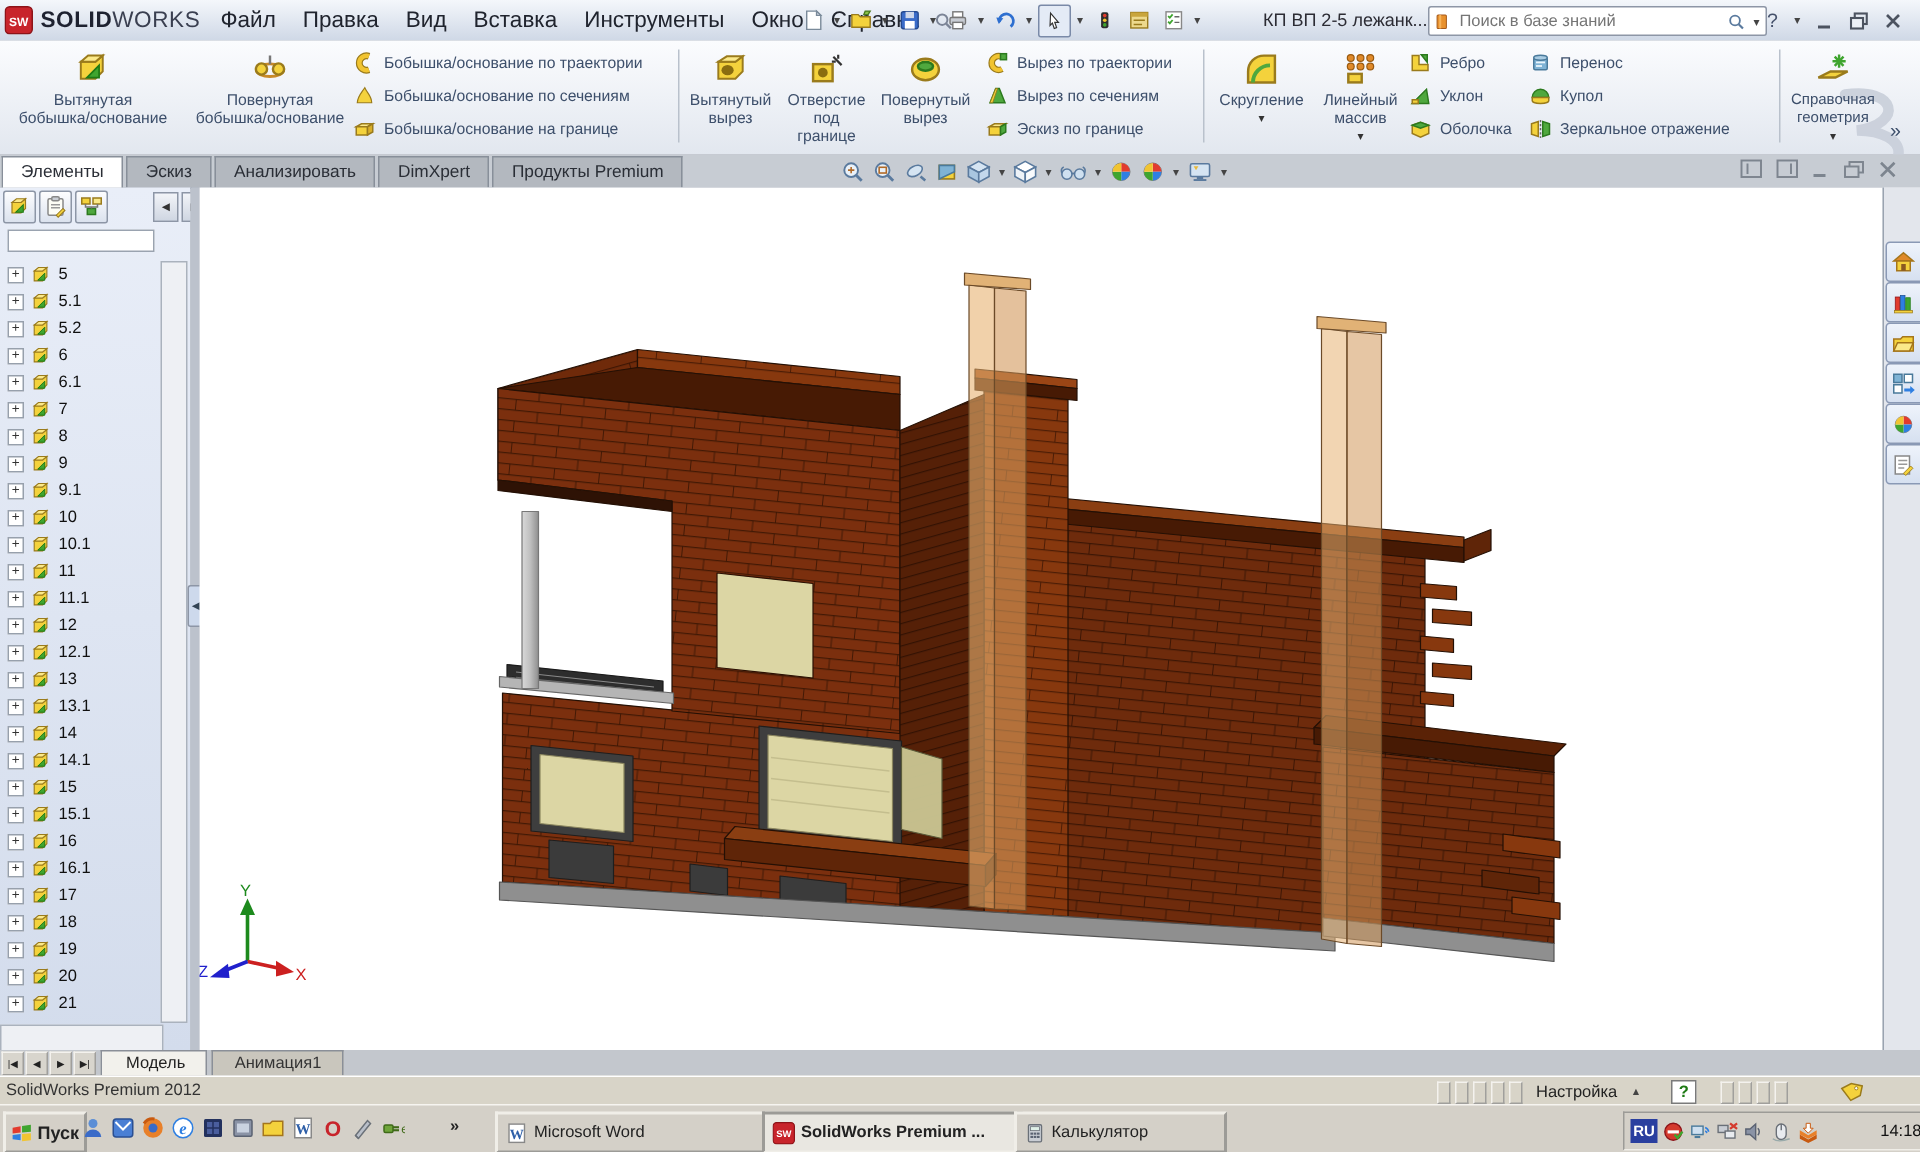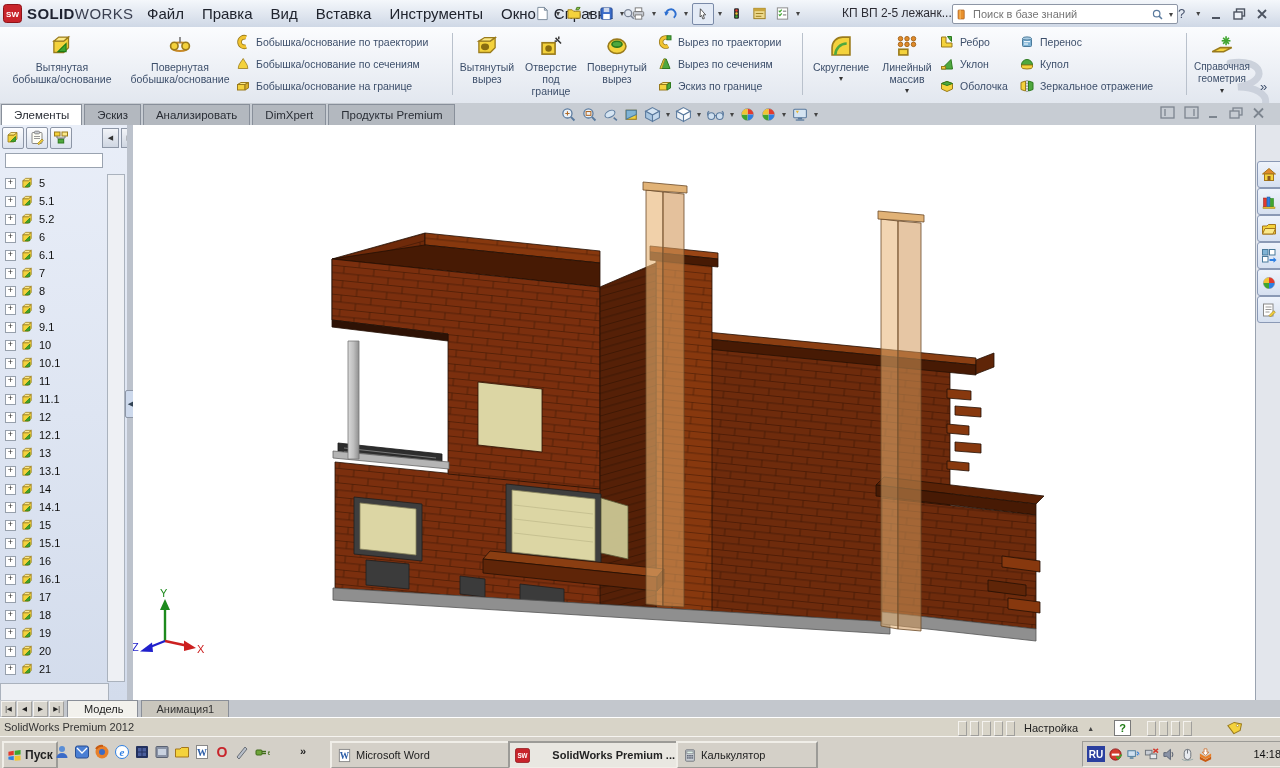--- a/index.html
+++ b/index.html
@@ -82,21 +82,21 @@
   #statusbar .stext{left:4px;top:0;line-height:19px;color:#333;}
   .ridge{width:7px;height:13px;border:1px outset #f4f2ee;background:#d8d4c8;}
   #sb-right{left:958px;top:2px;display:flex;align-items:center;gap:3px;}
   
   #taskbar{left:0;top:736px;width:1280px;height:32px;background:#d4d0c8;border-top:1px solid #f6f4f0;}
   #startbtn{left:2px;top:4px;width:46px;height:24px;border:2px outset #f0eee8;background:#d4d0c8;
             display:flex;align-items:center;gap:3px;padding:0 3px;font-weight:bold;font-size:12px;}
   #ql{left:54px;top:7px;display:flex;gap:4px;align-items:center;}
   .task{position:absolute;top:4px;height:24px;border:2px outset #f0eee8;background:#d4d0c8;
         display:flex;align-items:center;gap:4px;padding:0 5px;font-size:11px;white-space:nowrap;overflow:hidden;}
-  .task.active{border:2px inset #f0eee8;background:#e9e7e1;font-weight:bold;justify-content:space-between;}
+  .task.active{border:2px inset #f0eee8;background:#e9e7e1;font-weight:bold;}
   #tray{left:1082px;top:4px;width:194px;height:24px;border:1px inset #f0eee8;display:flex;align-items:center;gap:3px;padding:0 4px;}
   #lang{width:18px;height:16px;background:#2a3f9f;color:#fff;font-size:10px;font-weight:bold;
         display:flex;align-items:center;justify-content:center;}
   #clock{margin-left:auto;font-size:11px;color:#111;}
   svg{display:block;}
 </style>
 </head>
 <body>
 
 <svg width="0" height="0" style="position:absolute">

